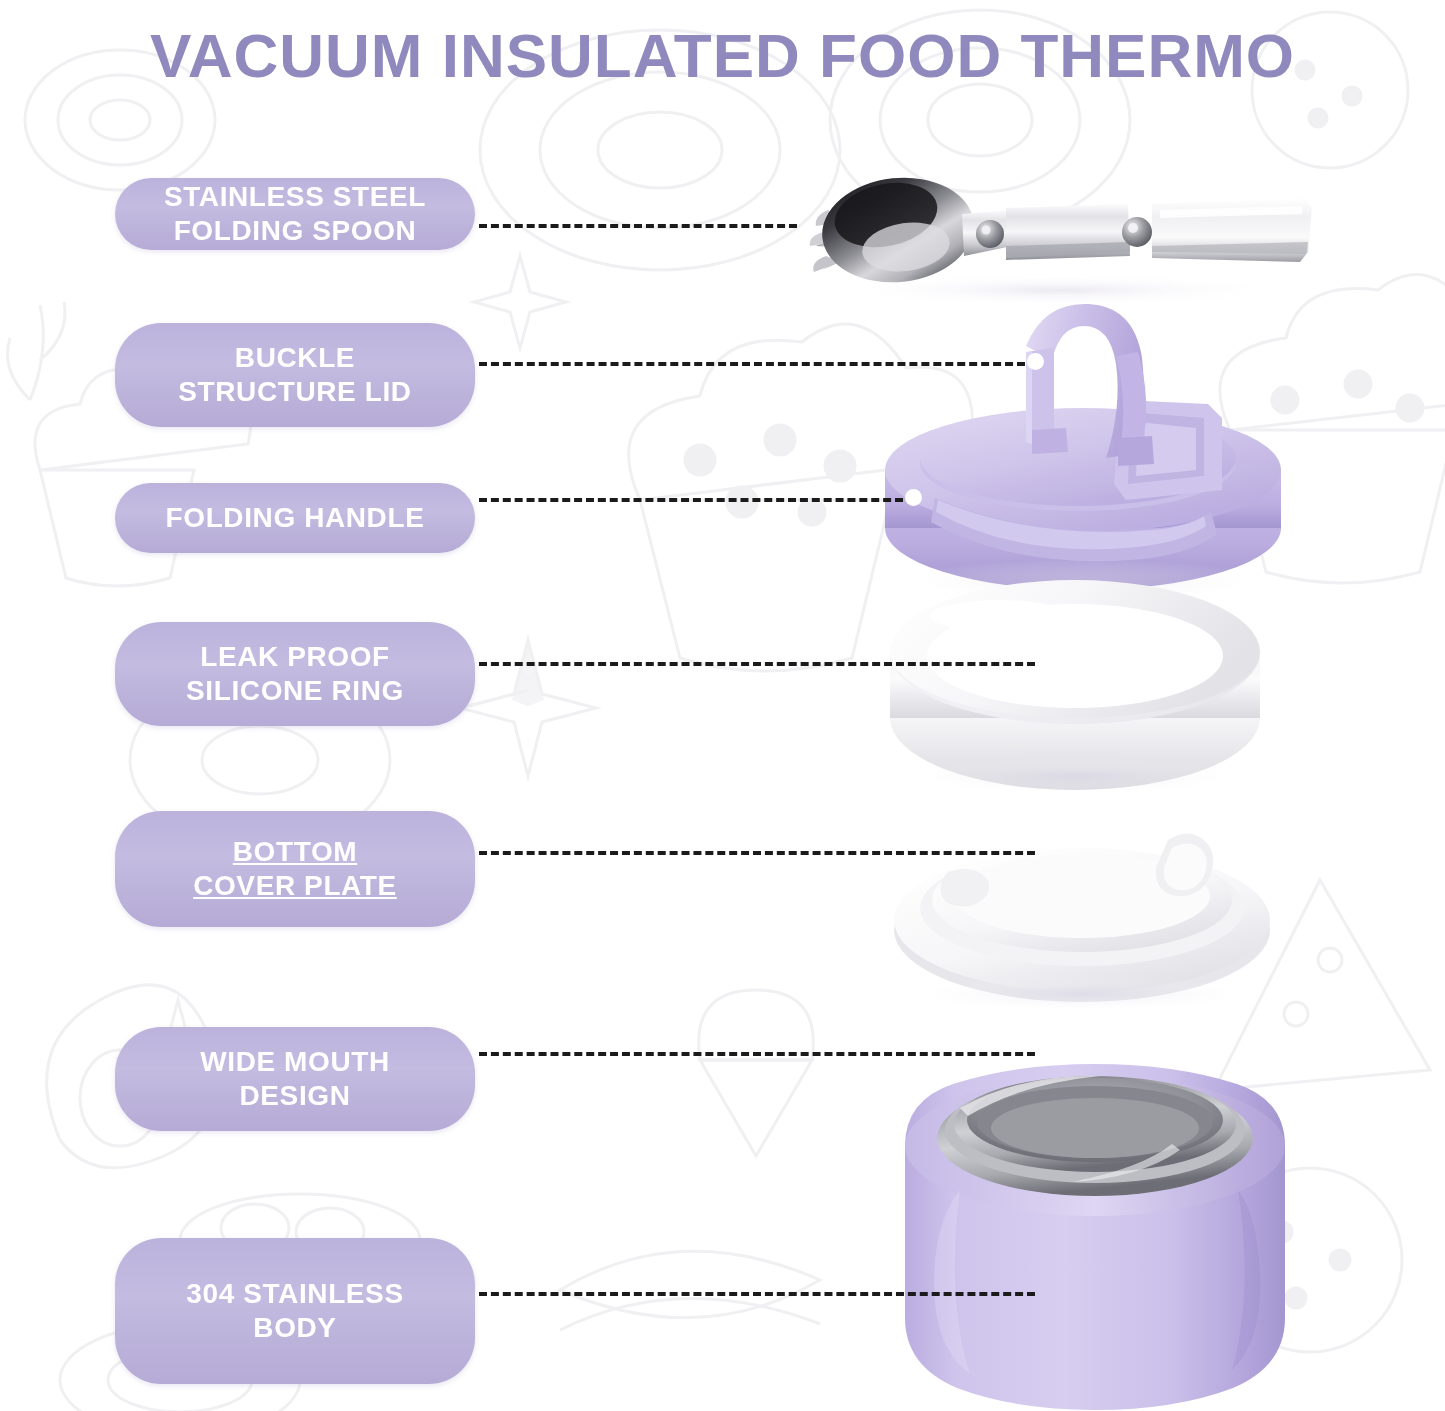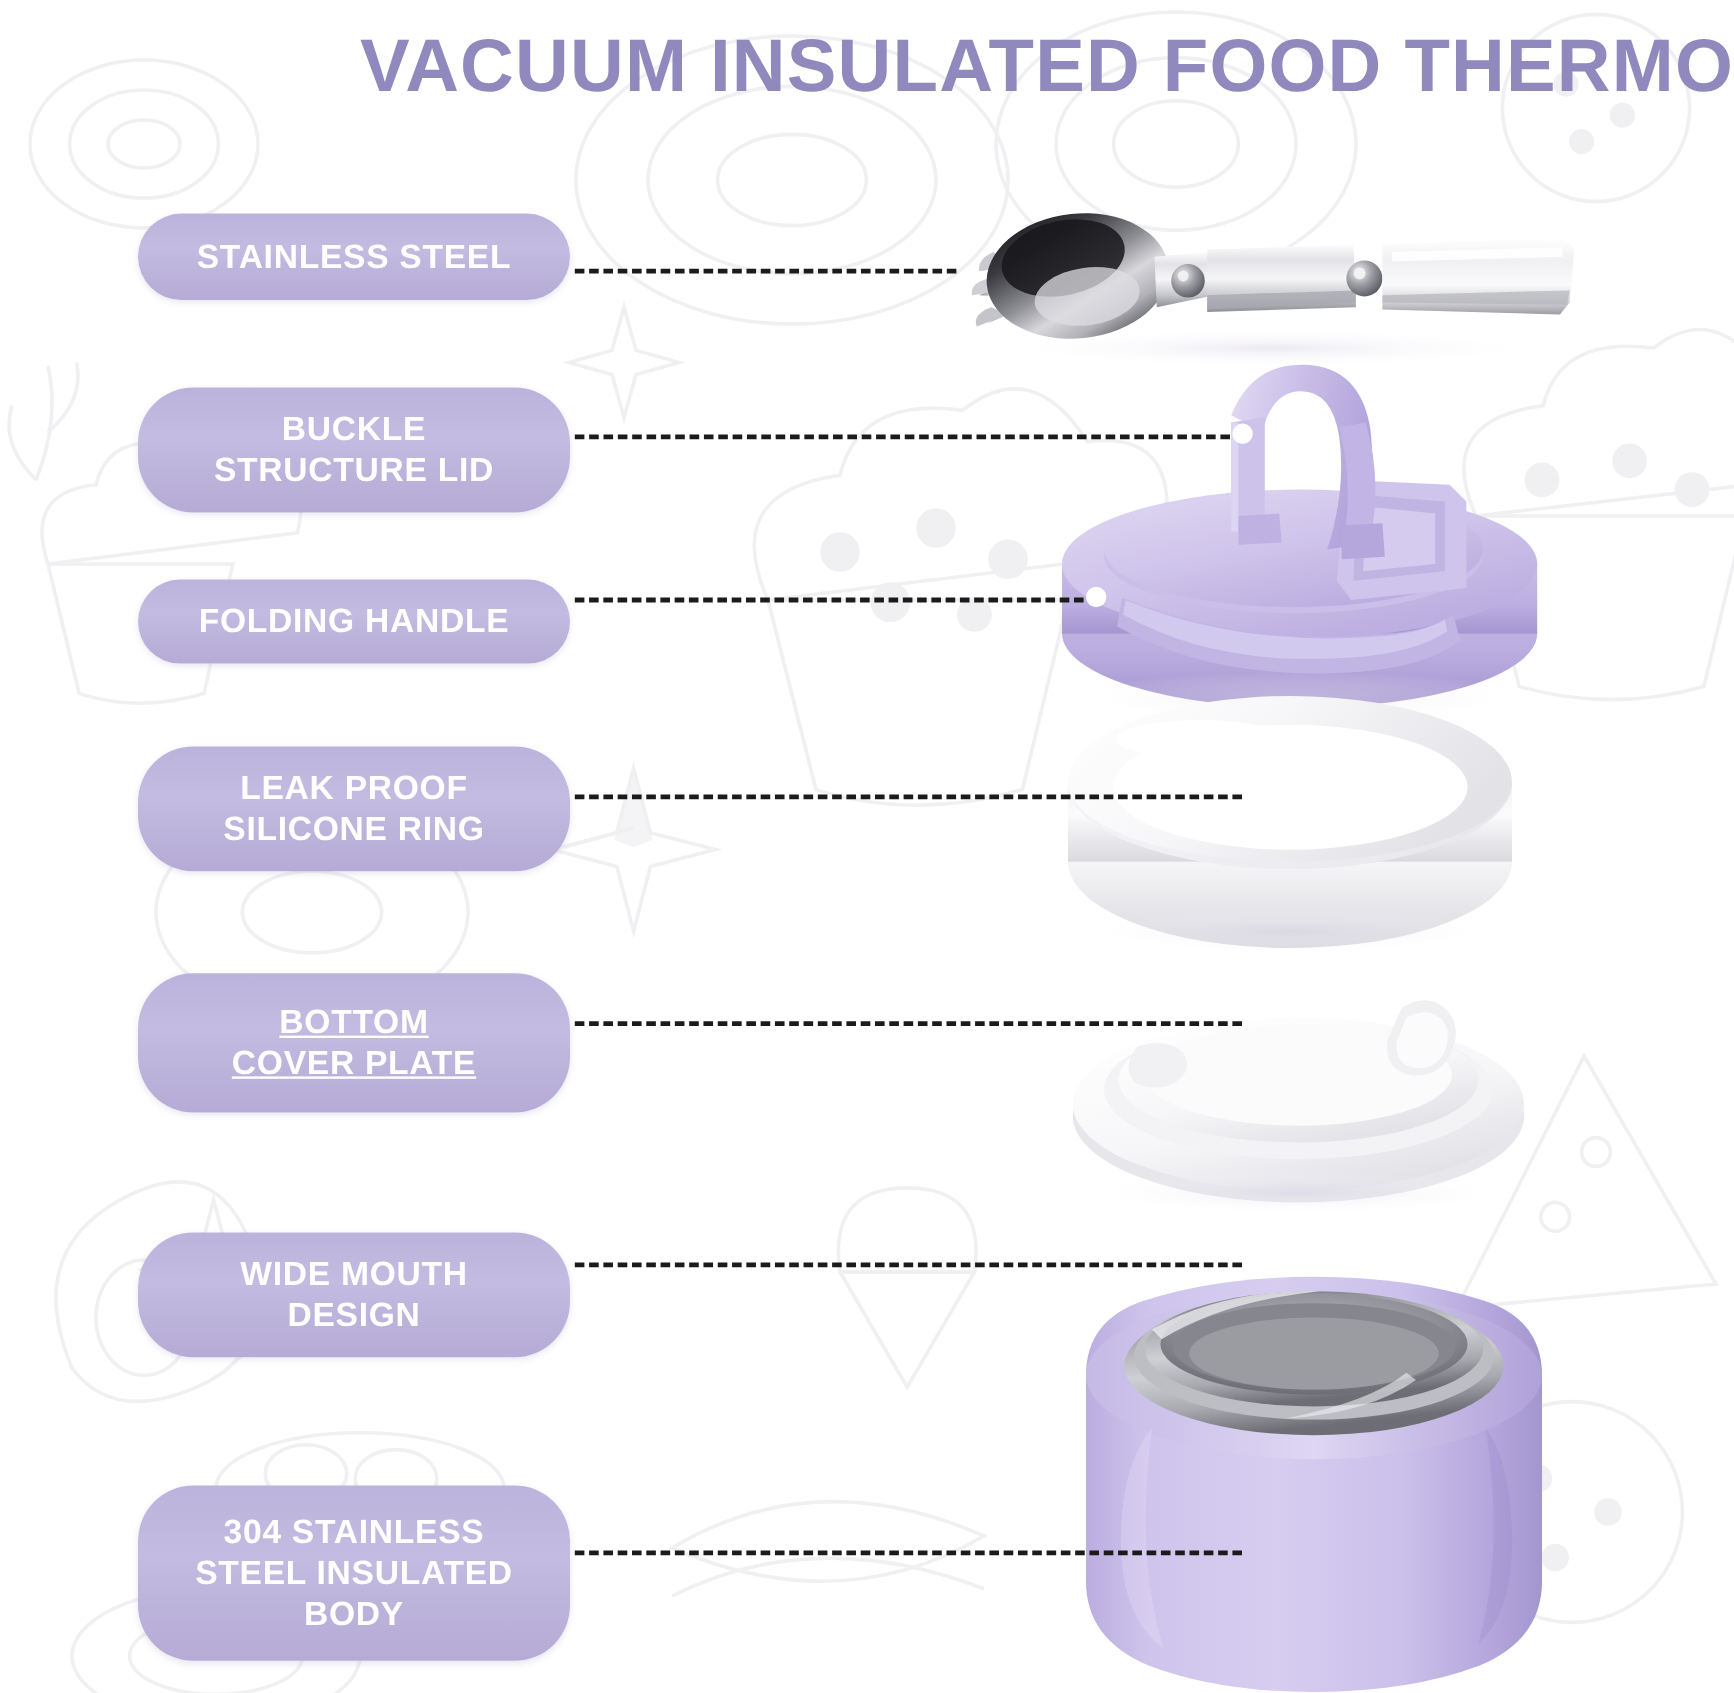--- a/index.html
+++ b/index.html
@@ -13,21 +13,21 @@
 
   
   #bg-watermark{
     position:absolute;left:0;top:0;width:1445px;height:1411px;
     z-index:0;pointer-events:none;
   }
 
   
   #page-title{
     position:absolute;left:0;top:20px;width:1445px;
-    text-align:right;
+    text-align:center;
     font-size:62px;
     font-weight:bold;
     letter-spacing:1px;
     color:#9089bd;
     z-index:5;
     white-space:nowrap;
     font-family:"Liberation Sans", sans-serif;
   }
 
   
@@ -349,20 +349,21 @@
 
     <path d="M960 1190 q-14 110 10 184 q-36 -26 -36 -90 q0 -62 26 -94 z" fill="#e4dcf5" opacity="0.35"></path>
     <path d="M1238 1190 q16 100 -6 180 q30 -28 28 -92 q-2 -62 -22 -88 z" fill="#8d7fc4" opacity="0.22"></path>
   </g>
 </svg>
 
 <div id="labels-layer">
     <div class="pill" style="top: 178px; height: 72px;">
       <div>
         <span>STAINLESS STEEL</span>
+        <span>FOLDING SPOON</span>
       </div>
     </div>
     <div class="leader" style="left: 479px; top: 224px; width: 318px;"></div>
     <div class="pill" style="top: 323px; height: 104px;">
       <div>
         <span>BUCKLE</span>
         <span>STRUCTURE LID</span>
       </div>
     </div>
     <div class="leader" style="left: 479px; top: 362px; width: 546px;"></div>
@@ -391,18 +392,17 @@
     <div class="pill" style="top: 1011px; height: 104px; margin-top: 16px;">
       <div>
         <span>WIDE MOUTH</span>
         <span>DESIGN</span>
       </div>
     </div>
     <div class="leader" style="left: 479px; top: 1052px; width: 556px;"></div>
     <div class="pill" style="top: 1238px; height: 146px;">
       <div>
         <span>304 STAINLESS</span>
-        <span>STEEL INSULATED</span>
         <span>BODY</span>
       </div>
     </div>
     <div class="leader" style="left: 479px; top: 1292px; width: 556px;"></div>
   </div>
 
 </body></html>

